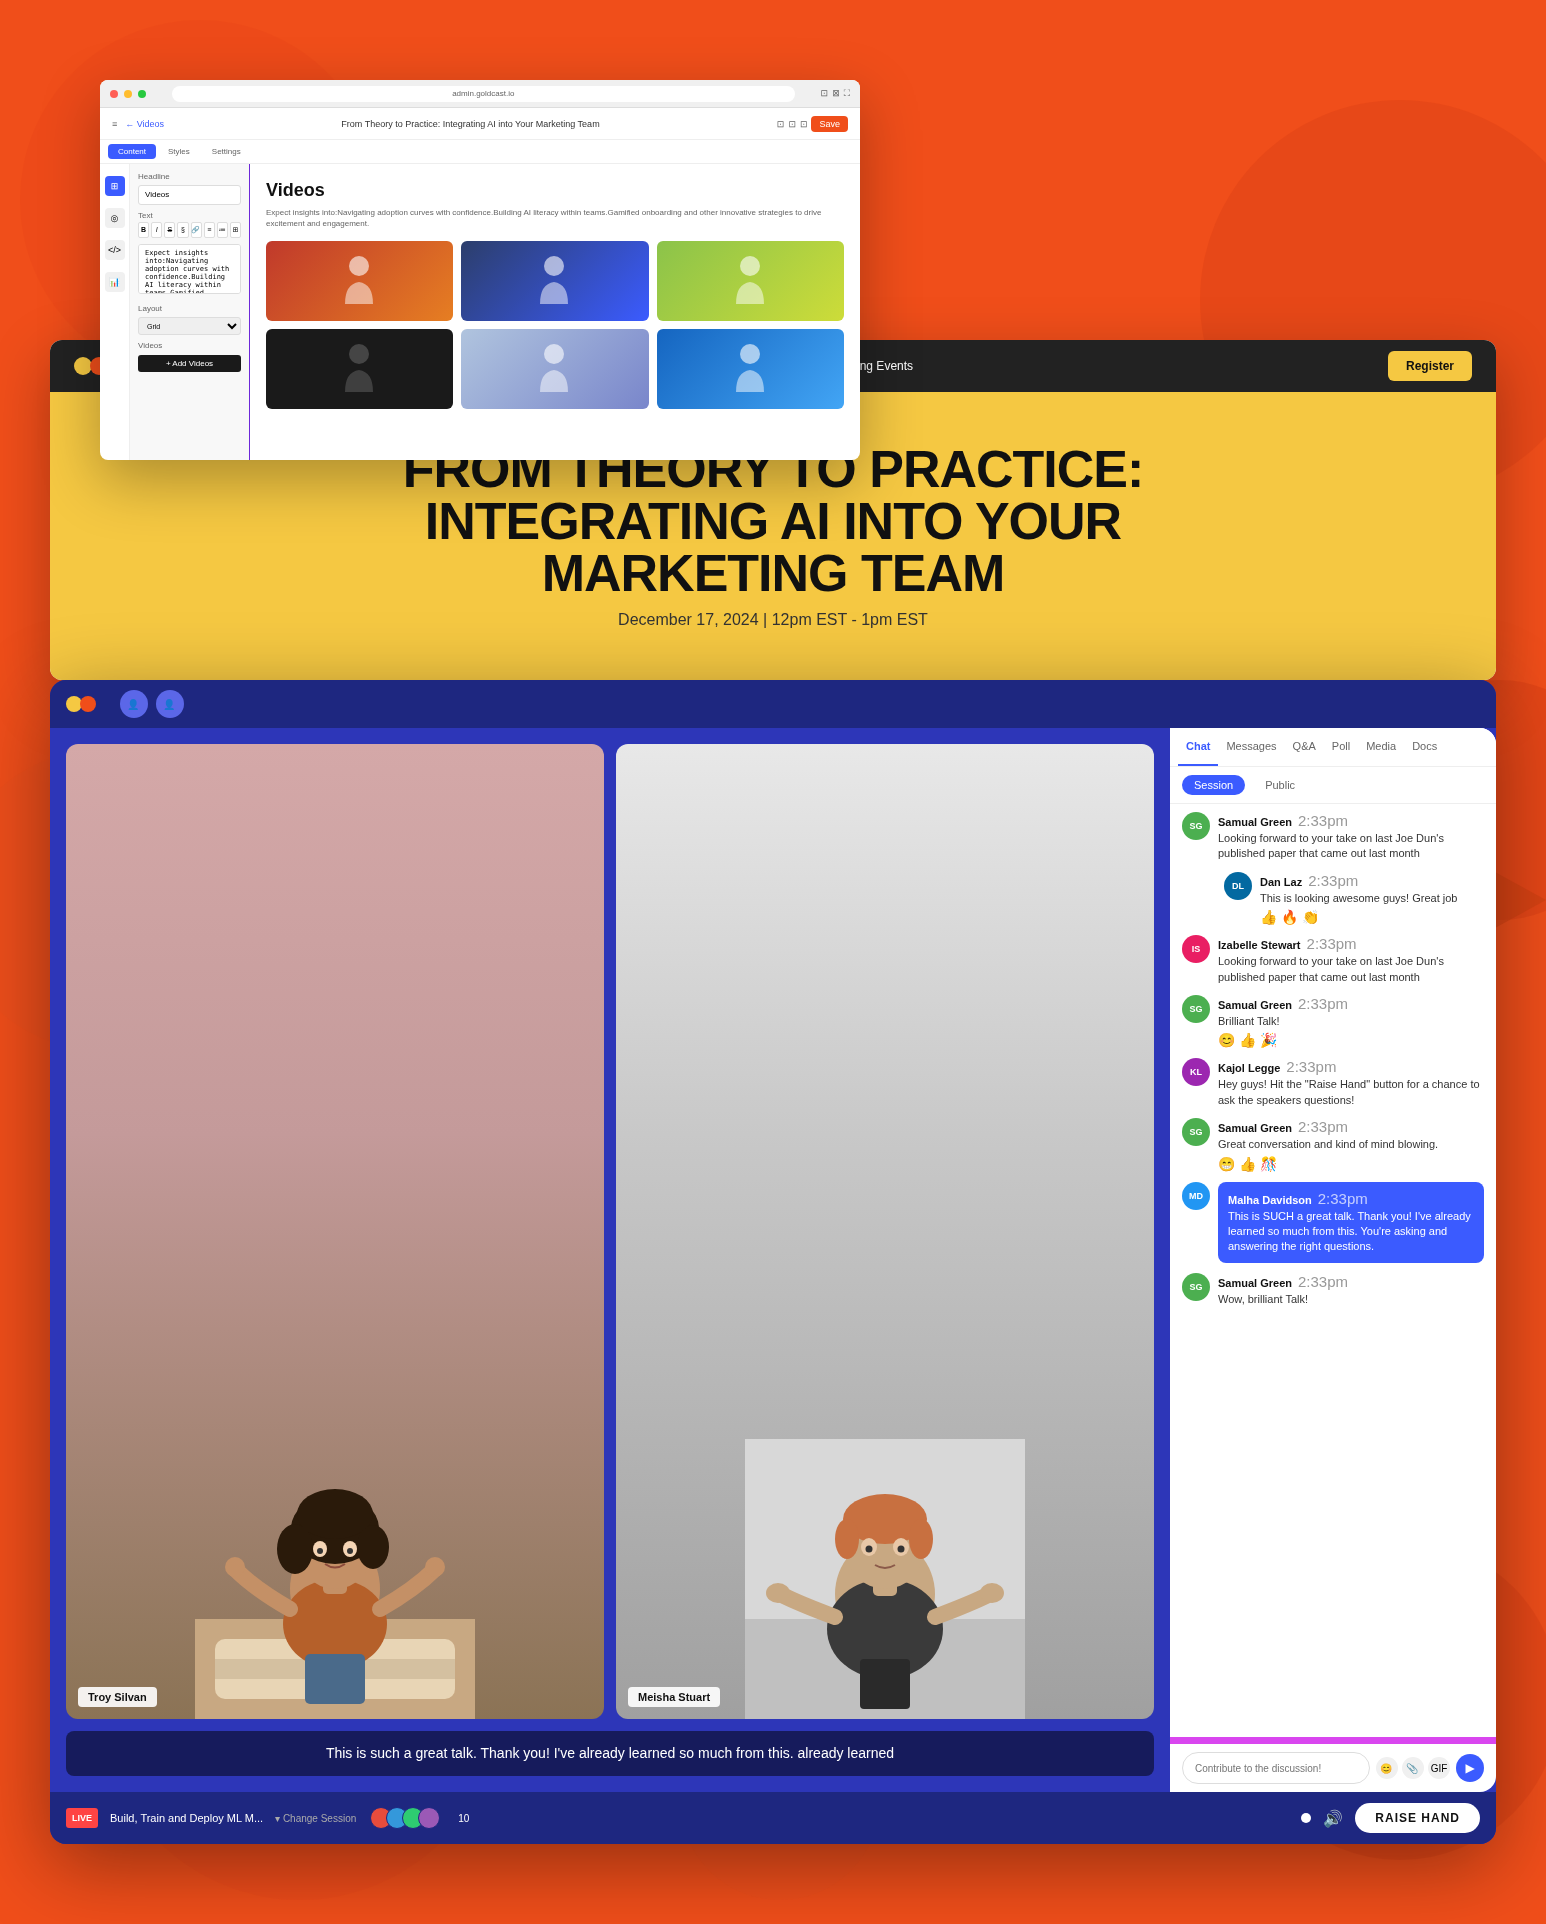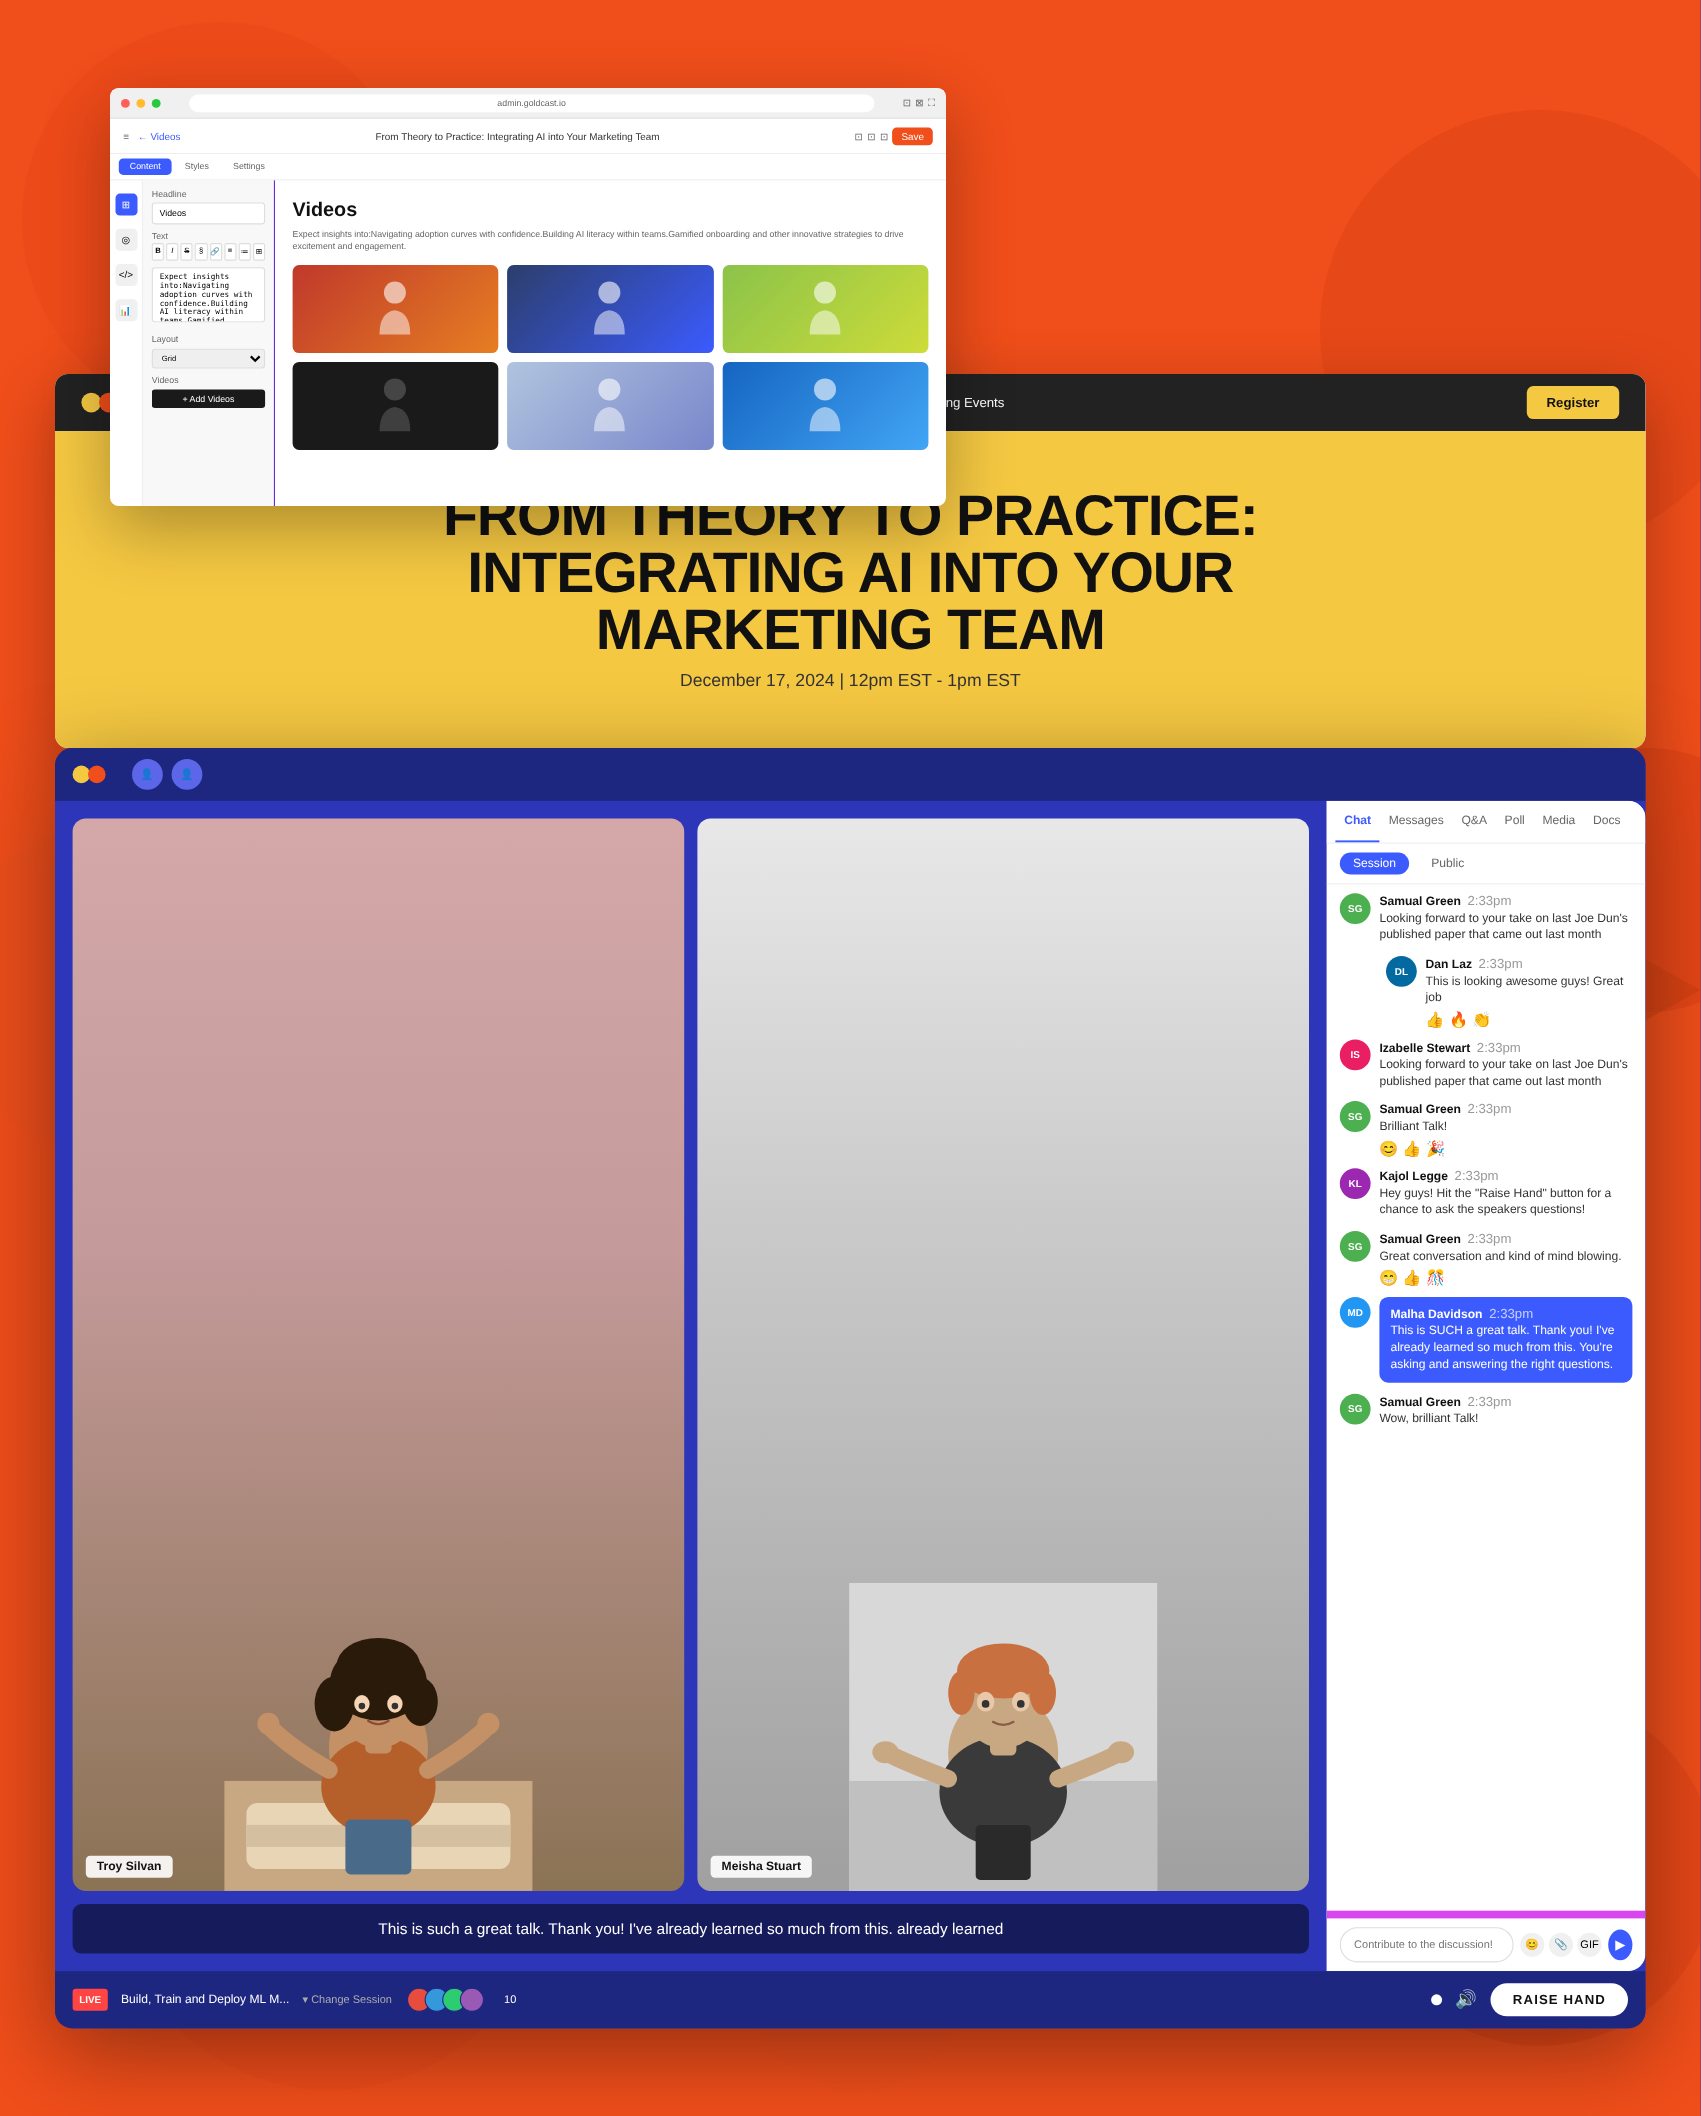--- a/index.html
+++ b/index.html
@@ -515,21 +515,21 @@
       border-radius: 20px;
       padding: 8px 20px;
       font-size: 12px;
       font-weight: 700;
       cursor: pointer;
       letter-spacing: 1px;
     }
 
     
     .chat-panel {
-      width: 290px;
+      width: 326px;
       background: #fff;
       border-radius: 0 16px 16px 0;
       display: flex;
       flex-direction: column;
       overflow: hidden;
     }
 
     .chat-tabs {
       display: flex;
       padding: 0 8px;
@@ -614,21 +614,21 @@
       margin-bottom: 2px;
     }
 
     .msg-name {
       font-size: 11px;
       font-weight: 600;
       color: #111;
     }
 
     .msg-time {
-      font-size: 12px;
+      font-size: 15px;
       color: #999;
     }
 
     .msg-text {
       font-size: 11px;
       color: #333;
       line-height: 1.4;
     }
 
     .msg-emojis {

